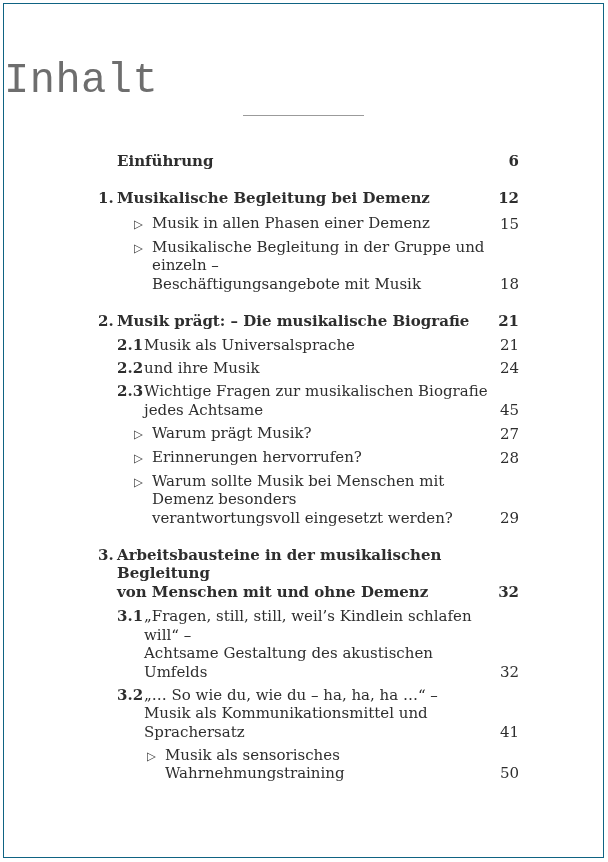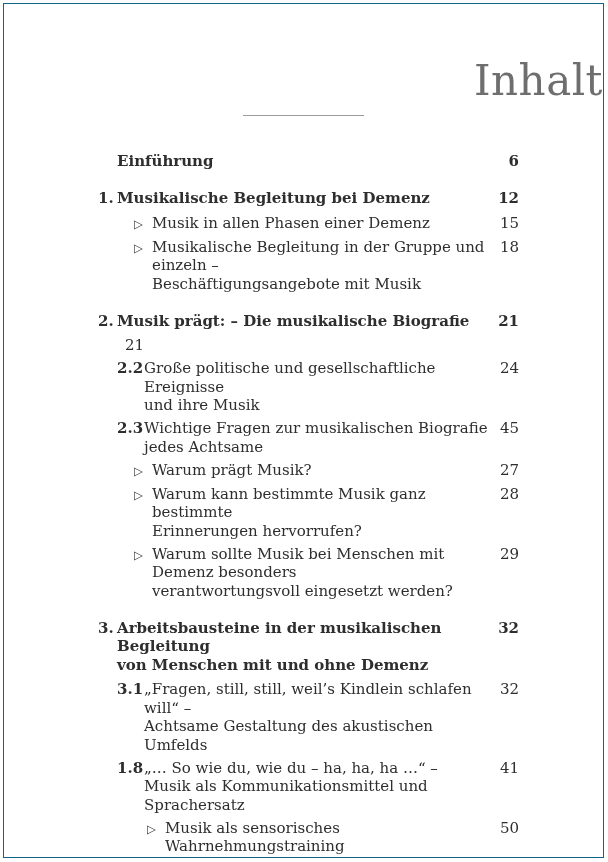--- a/index.html
+++ b/index.html
@@ -13,41 +13,42 @@
     overflow: hidden;
   }
   .frame {
     position: absolute;
     left: 3px; top: 3px; right: 4px; bottom: 4px;
     border: 1.5px solid #0f6383;
     background: #ffffff;
   }
   .page-title {
     margin: 54px 0 0 0;
-    text-align: right;
+    text-align: left;
     font-size: 42px;
     font-weight: 400;
     line-height: 1.1;
     color: #6e6e6e;
     letter-spacing: 0.5px;
+    font-family: Liberation Mono, monospace;
   }
   .title-rule {
     width: 121px; height: 1px;
     background: #9b9b9b;
     margin: 11px auto 0 auto;
   }
   .toc {
     margin: 36px 0 0 94px;
     width: 421px;
     font-size: 15px;
     line-height: 18.5px;
     display: flex;
     flex-direction: column;
   }
-  .entry { display: flex; align-items: flex-start; margin-bottom: 4.5px; }
+  .entry { display: flex; align-items: flex-end; margin-bottom: 4.5px; }
   .entry .left { flex: 1; display: flex; align-items: flex-start; }
   .entry .num { flex: 0 0 auto; }
   .entry .lines { flex: 1; }
   .pagenum { flex: 0 0 auto; margin-left: 8px; }
 
   .intro { padding-left: 19px; }
   .intro .lines, .intro .pagenum { font-weight: bold; }
 
   .chapter { font-weight: bold; margin-top: 14px; margin-bottom: 6px; }
   .chapter .num { width: 19px; }
@@ -113,27 +114,32 @@
       <div class="entry chapter">
         <div class="left">
           <span class="num">2.</span>
           <div class="lines">
             <div>Musik prägt: – Die musikalische Biografie</div>
           </div>
         </div>
         <span class="pagenum">21</span>
       </div>
       <div class="entry sub">
+        <div class="left">
+          <span class="num">2.1</span>
+          <div class="lines">
+            <div>Musik als Universalsprache</div>
+          </div>
+        </div>
         <span class="pagenum">21</span>
       </div>
       <div class="entry sub">
         <div class="left">
           <span class="num">2.2</span>
           <div class="lines">
-            <div>Große politische und gesellschaftliche Ereignisse</div>
             <div>und ihre Musik</div>
           </div>
         </div>
         <span class="pagenum">24</span>
       </div>
       <div class="entry sub">
         <div class="left">
           <span class="num">2.3</span>
           <div class="lines">
             <div>Wichtige Fragen zur musikalischen Biografie</div>
@@ -148,21 +154,20 @@
           <div class="lines">
             <div>Warum prägt Musik?</div>
           </div>
         </div>
         <span class="pagenum">27</span>
       </div>
       <div class="entry tri1">
         <div class="left">
           <span class="tri">▷</span>
           <div class="lines">
-            <div>Warum kann bestimmte Musik ganz bestimmte</div>
             <div>Erinnerungen hervorrufen?</div>
           </div>
         </div>
         <span class="pagenum">28</span>
       </div>
       <div class="entry tri1">
         <div class="left">
           <span class="tri">▷</span>
           <div class="lines">
             <div>Warum sollte Musik bei Menschen mit Demenz besonders</div>
@@ -186,21 +191,21 @@
           <span class="num">3.1</span>
           <div class="lines">
             <div>„Fragen, still, still, weil’s Kindlein schlafen will“ –</div>
             <div>Achtsame Gestaltung des akustischen Umfelds</div>
           </div>
         </div>
         <span class="pagenum">32</span>
       </div>
       <div class="entry sub">
         <div class="left">
-          <span class="num">1.8</span>
+          <span class="num">3.2</span>
           <div class="lines">
             <div>„… So wie du, wie du – ha, ha, ha …“ –</div>
             <div>Musik als Kommunikationsmittel und Sprachersatz</div>
           </div>
         </div>
         <span class="pagenum">41</span>
       </div>
       <div class="entry tri2">
         <div class="left">
           <span class="tri">▷</span>

